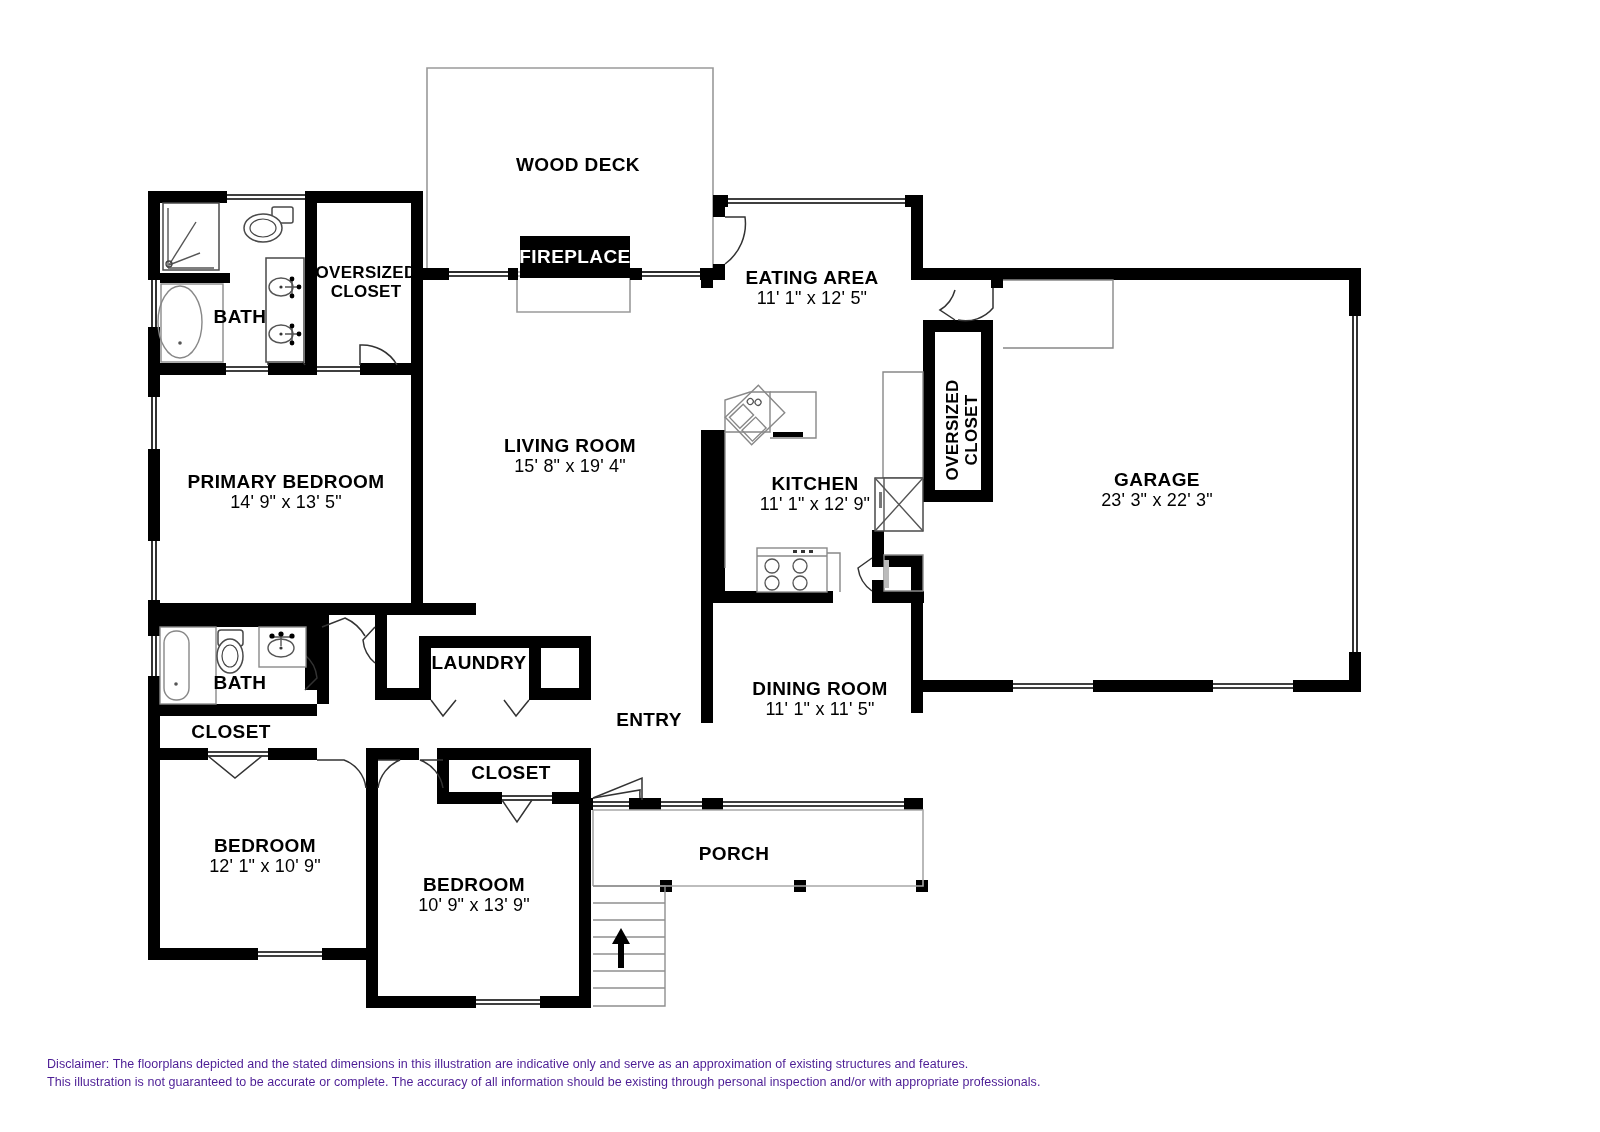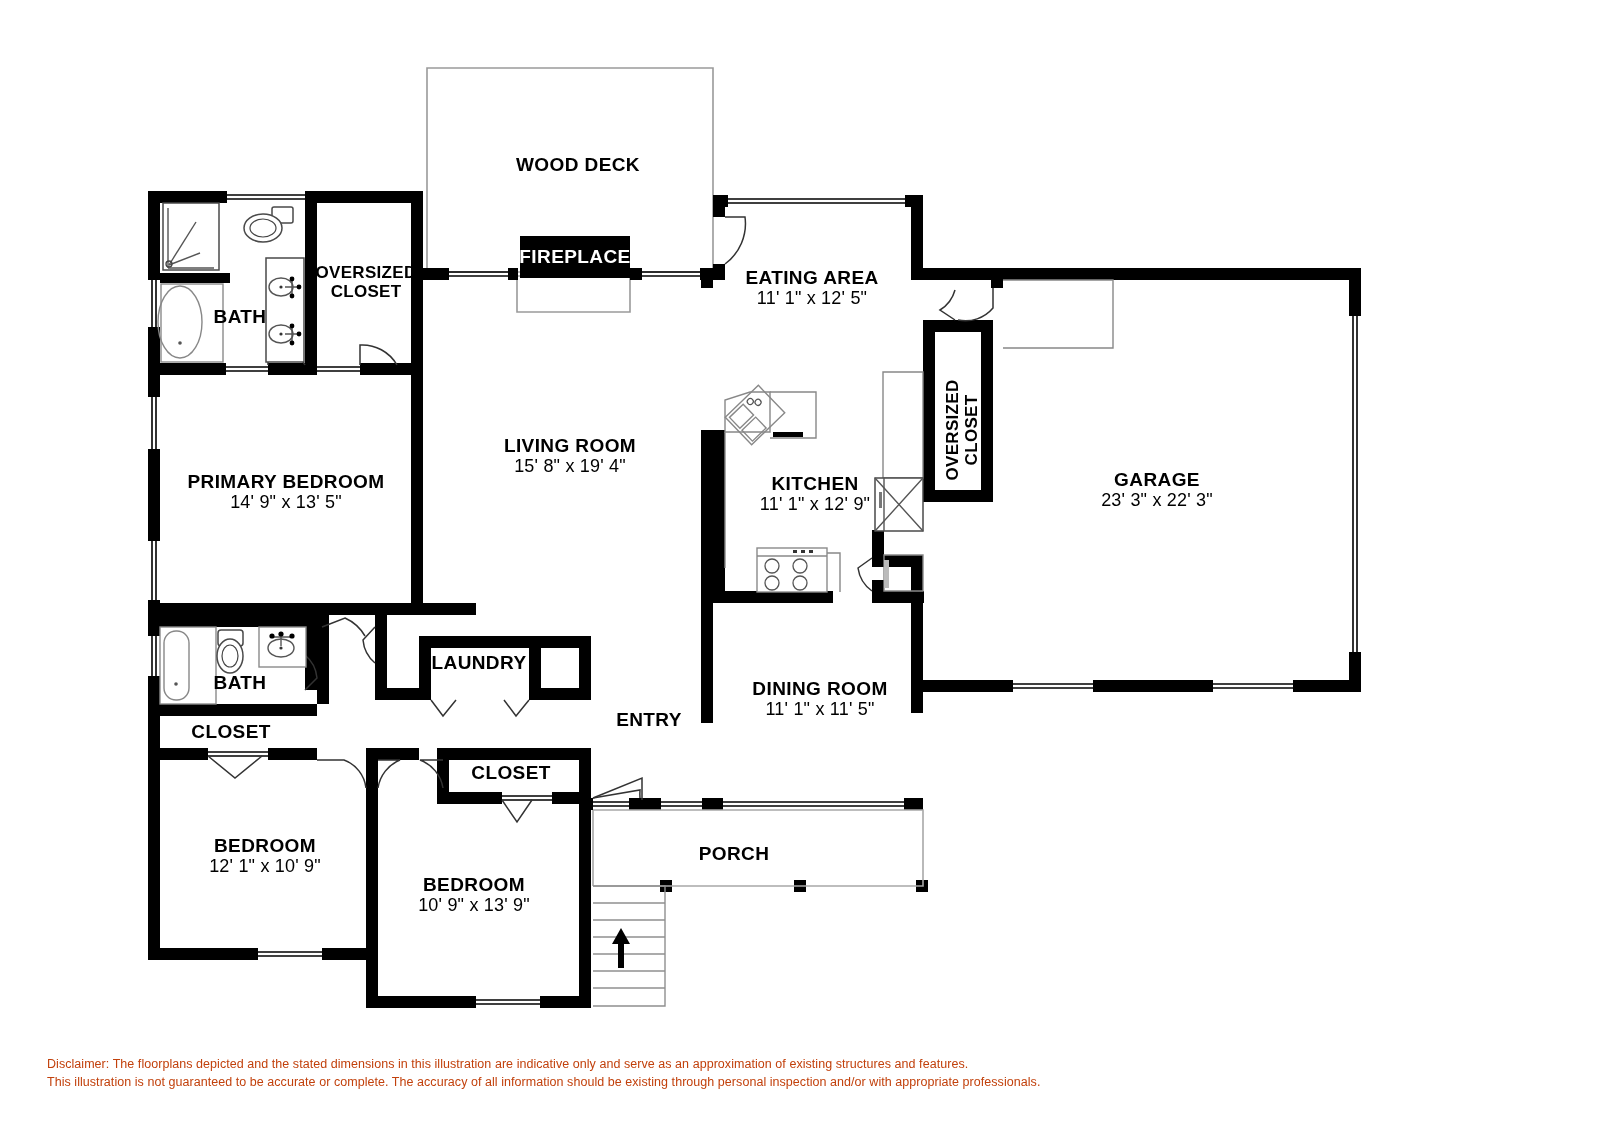--- a/index.html
+++ b/index.html
@@ -44,21 +44,21 @@
     text-anchor:middle;dominant-baseline:middle;
   }
   .rm-name-white{
     font-family:"Liberation Sans", sans-serif;
     font-weight:bold;font-size:19px;letter-spacing:0.4px;
     text-anchor:middle;dominant-baseline:middle;fill:#ffffff;
   }
   .disclaimer{
     position:absolute;left:47px;
     font-family:"Liberation Sans", sans-serif;
-    font-size:12.5px;color:#c2410c;letter-spacing:0.05px;white-space:nowrap;
+    font-size:12.5px;color:#4c1d95;letter-spacing:0.05px;white-space:nowrap;
   }
   #disc-1{top:1057px;}
   #disc-2{top:1075px;}
 </style>
 </head>
 <body>
 
 <div id="plan-root">
 
 <svg id="floorplan" viewBox="0 0 1600 1132" xmlns="http://www.w3.org/2000/svg">

